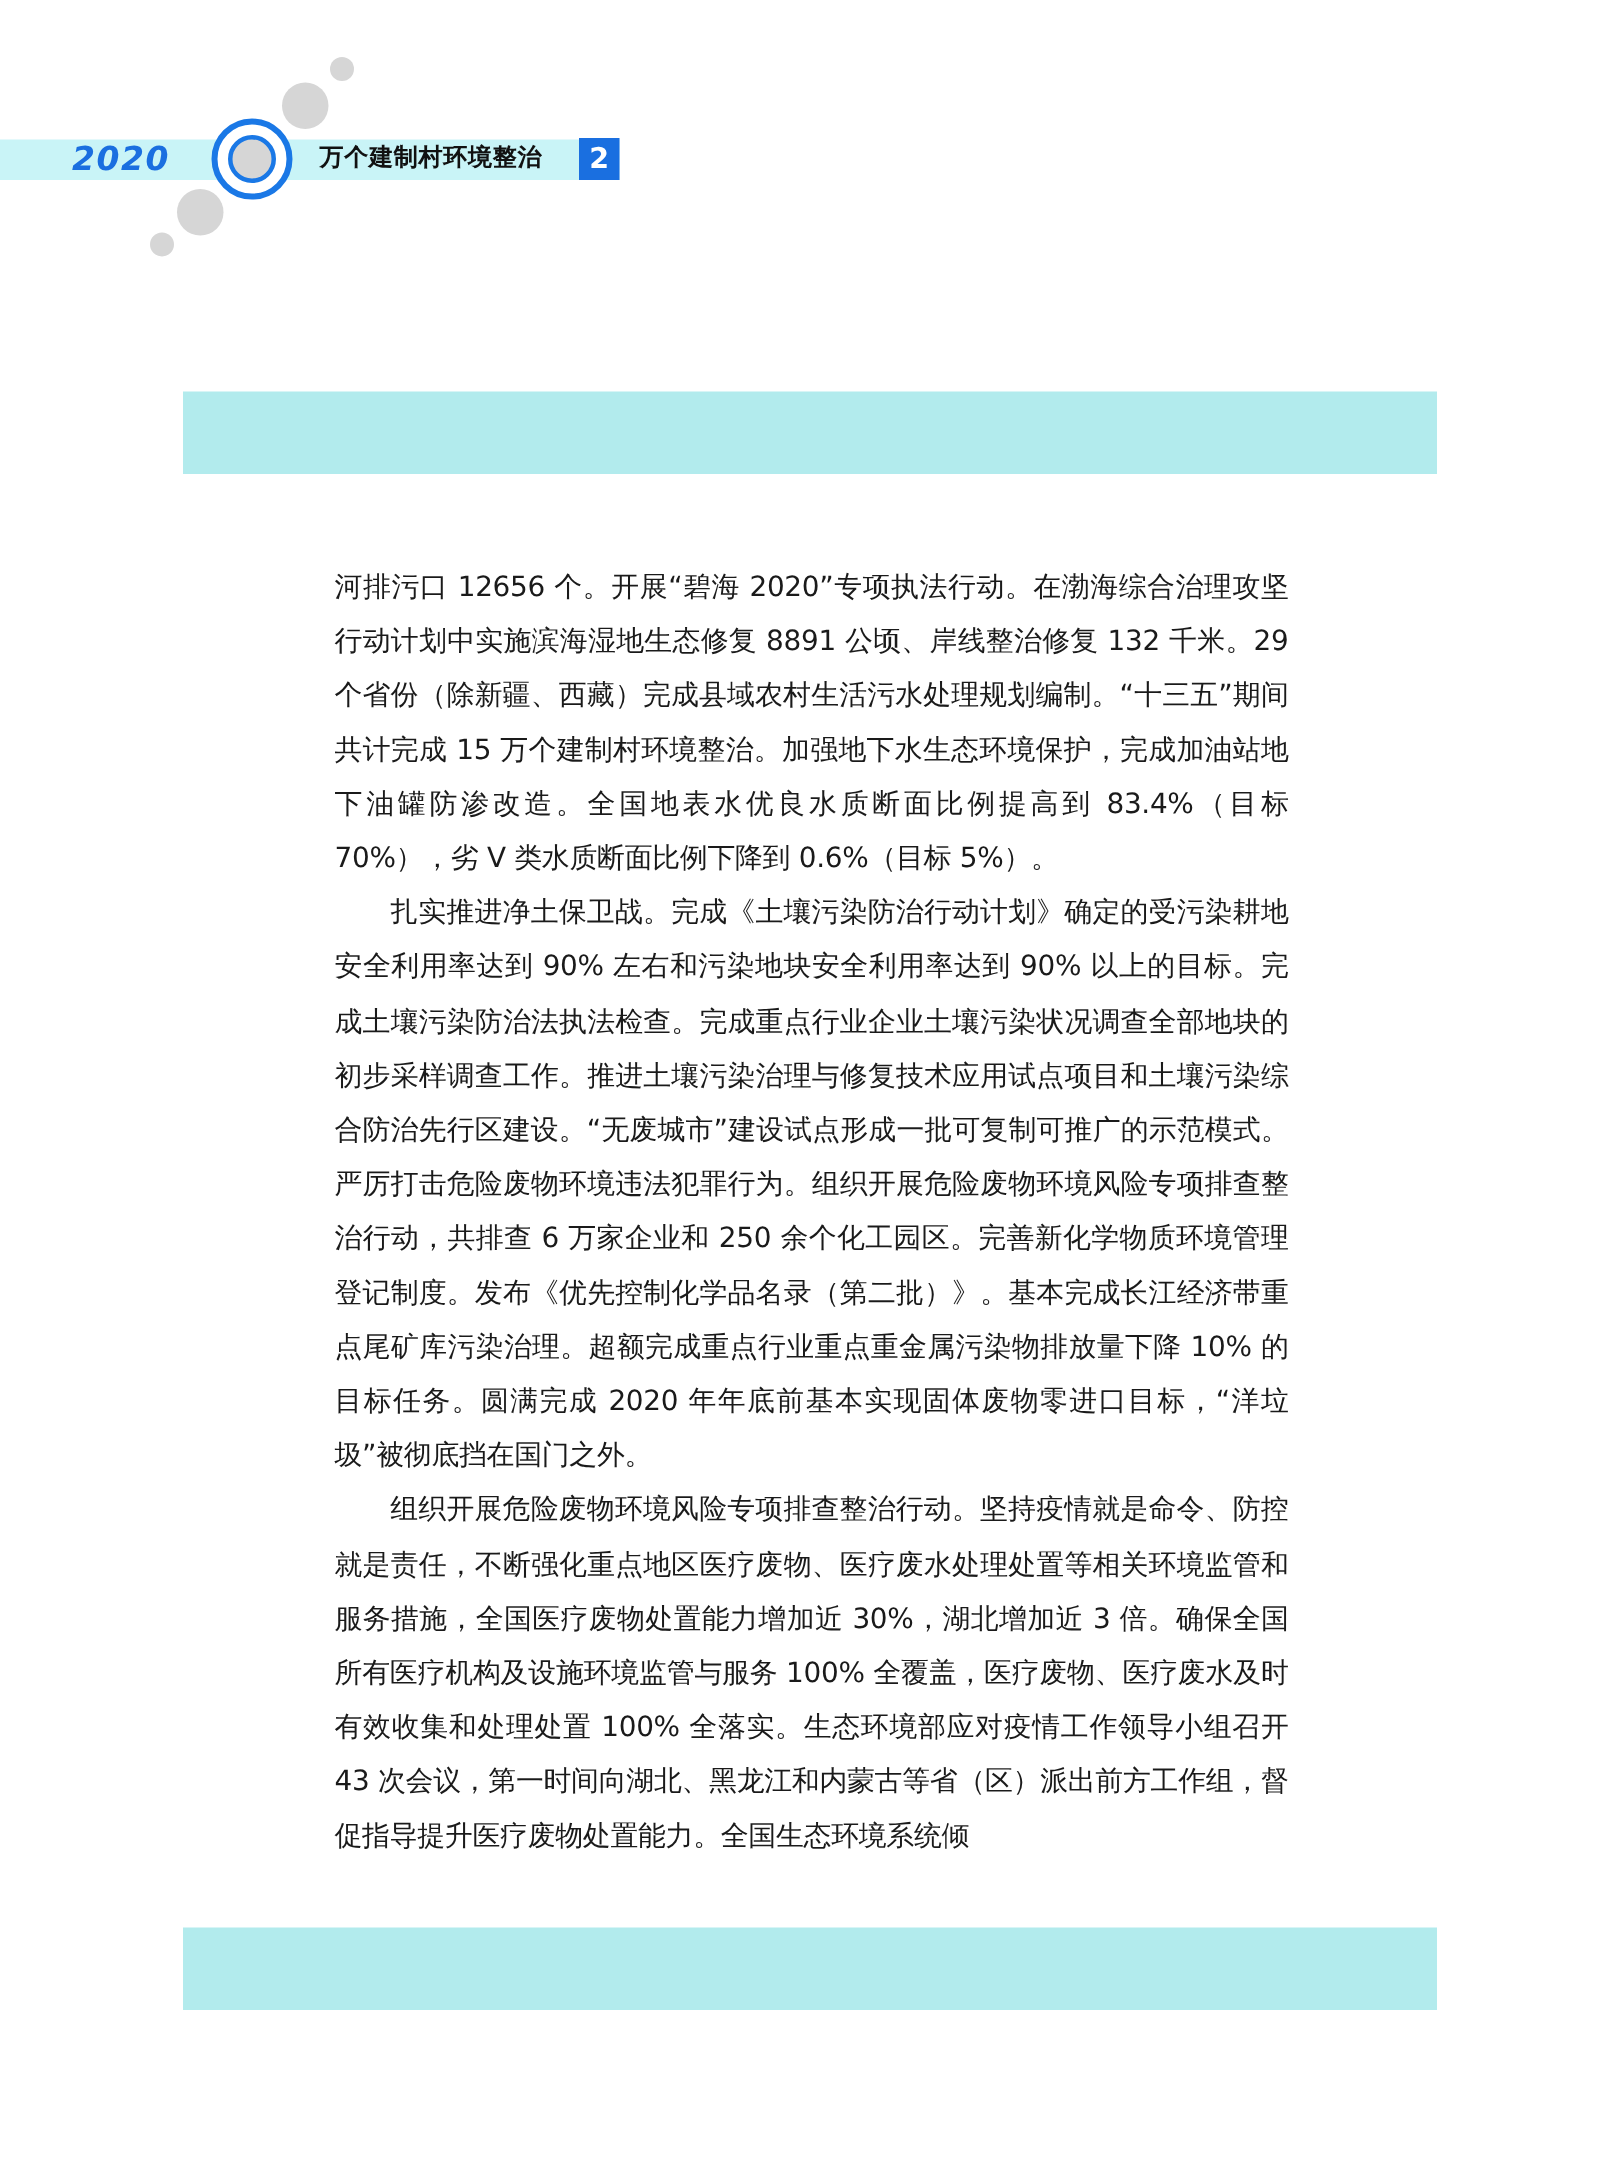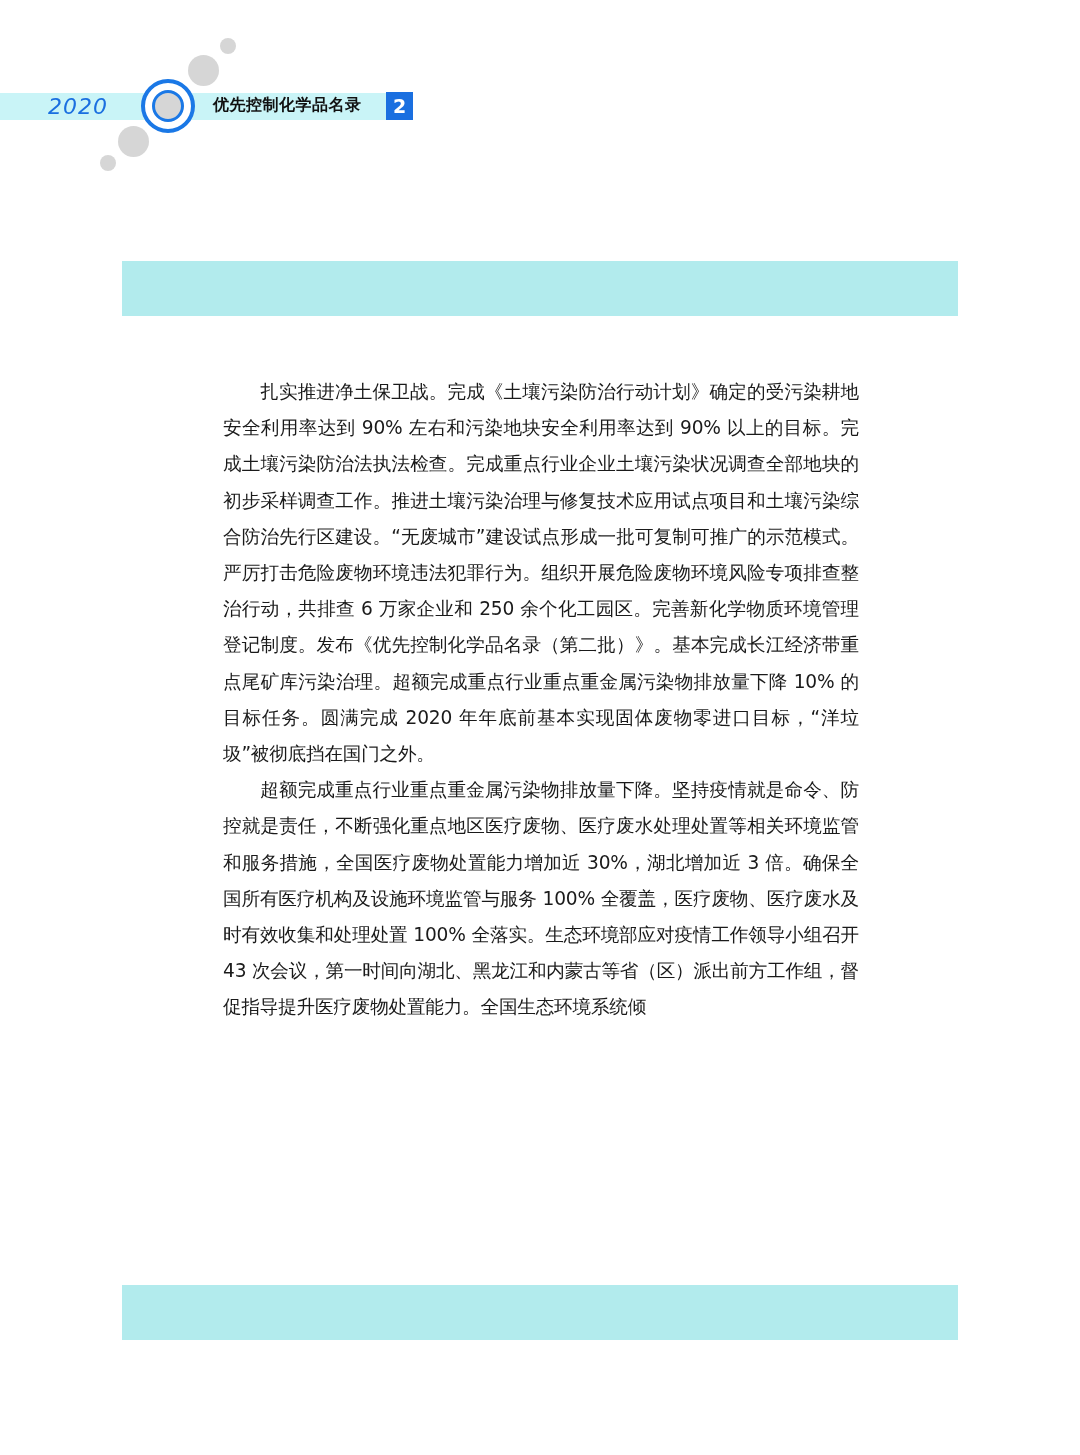--- a/index.html
+++ b/index.html
@@ -1,19 +1,19 @@
 <!DOCTYPE html>
 <html><head>
 <meta charset="utf-8">
 <style>
   html, body { margin:0; padding:0; }
   body { width:1080px; height:1455px; background:#ffffff; position:relative; overflow:hidden;
          font-family:"DejaVu Sans","Liberation Sans",sans-serif; color:#1a1a1a; }
   .header-band { position:absolute; left:0; top:93px; width:413px; height:27px; background:#c9f4f7; }
-  .year { position:absolute; left:48px; top:94px; font-family:"DejaVu Sans",sans-serif; font-weight:normal;
+  .year { position:absolute; left:48px; top:94px; font-family:"DejaVu Sans",sans-serif; font-weight:bold;
           font-style:italic; font-size:22px; color:#1a6fe0; letter-spacing:1px; }
   .dot { position:absolute; border-radius:50%; background:#d6d6d6; }
   .ring-outer { position:absolute; left:141px; top:79px; width:54px; height:54px; border-radius:50%;
                 border:4px solid #1a78e6; box-sizing:border-box; background:#ffffff; }
   .ring-inner { position:absolute; left:152px; top:90px; width:32px; height:32px; border-radius:50%;
                 border:3px solid #1a78e6; box-sizing:border-box; background:#d6d6d6; }
   .report-title { position:absolute; left:213px; top:95px; font-size:16px; font-weight:bold; color:#111; letter-spacing:0.5px; }
   .page-badge { position:absolute; left:386px; top:92px; width:27px; height:28px; background:#1a6fe0; color:#fff;
                 font-weight:bold; font-size:19px; text-align:center; line-height:28px; }
   .band { position:absolute; left:122px; width:836px; height:55px; background:#b2ebed; }
@@ -29,23 +29,24 @@
 <body>
 
 <div class="header-band"></div>
 <div class="dot" style="left:220px;top:38px;width:16px;height:16px;"></div>
 <div class="dot" style="left:188px;top:55px;width:31px;height:31px;"></div>
 <div class="dot" style="left:118px;top:126px;width:31px;height:31px;"></div>
 <div class="dot" style="left:100px;top:155px;width:16px;height:16px;"></div>
 <div class="year">2020</div>
 <div class="ring-outer"></div>
 <div class="ring-inner"></div>
-<div class="report-title">优先控制化学品名录</div>
+<div class="report-title">万个建制村环境整治</div>
 <div class="page-badge">2</div>
 
 <div class="band top"></div>
 
 <div class="body-text">
+  <p>河排污口 12656 个。开展“碧海 2020”专项执法行动。在渤海综合治理攻坚行动计划中实施滨海湿地生态修复 8891 公顷、岸线整治修复 132 千米。29 个省份（除新疆、西藏）完成县域农村生活污水处理规划编制。“十三五”期间共计完成 15 万个建制村环境整治。加强地下水生态环境保护，完成加油站地下油罐防渗改造。全国地表水优良水质断面比例提高到 83.4%（目标 70%），劣 V 类水质断面比例下降到 0.6%（目标 5%）。</p>
   <p class="indent"><b>扎实推进净土保卫战。</b><span>完成《土壤污染防治行动计划》确定的受污染耕地安全利用率达到 90% 左右和污染地块安全利用率达到 90% 以上的目标。完成土壤污染防治法执法检查。完成重点行业企业土壤污染状况调查全部地块的初步采样调查工作。推进土壤污染治理与修复技术应用试点项目和土壤污染综合防治先行区建设。“无废城市”建设试点形成一批可复制可推广的示范模式。严厉打击危险废物环境违法犯罪行为。组织开展危险废物环境风险专项排查整治行动，共排查 6 万家企业和 250 余个化工园区。完善新化学物质环境管理登记制度。发布《优先控制化学品名录（第二批）》。基本完成长江经济带重点尾矿库污染治理。超额完成重点行业重点重金属污染物排放量下降 10% 的目标任务。圆满完成 2020 年年底前基本实现固体废物零进口目标，“洋垃圾”被彻底挡在国门之外。</span></p>
-  <p class="indent"><b>超额完成重点行业重点重金属污染物排放量下降。</b><span>坚持疫情就是命令、防控就是责任，不断强化重点地区医疗废物、医疗废水处理处置等相关环境监管和服务措施，全国医疗废物处置能力增加近 30%，湖北增加近 3 倍。确保全国所有医疗机构及设施环境监管与服务 100% 全覆盖，医疗废物、医疗废水及时有效收集和处理处置 100% 全落实。生态环境部应对疫情工作领导小组召开 43 次会议，第一时间向湖北、黑龙江和内蒙古等省（区）派出前方工作组，督促指导提升医疗废物处置能力。全国生态环境系统倾</span></p>
+  <p class="indent"><b>组织开展危险废物环境风险专项排查整治行动。</b><span>坚持疫情就是命令、防控就是责任，不断强化重点地区医疗废物、医疗废水处理处置等相关环境监管和服务措施，全国医疗废物处置能力增加近 30%，湖北增加近 3 倍。确保全国所有医疗机构及设施环境监管与服务 100% 全覆盖，医疗废物、医疗废水及时有效收集和处理处置 100% 全落实。生态环境部应对疫情工作领导小组召开 43 次会议，第一时间向湖北、黑龙江和内蒙古等省（区）派出前方工作组，督促指导提升医疗废物处置能力。全国生态环境系统倾</span></p>
 </div>
 
 <div class="band bottom"></div>
 
 </body></html>

